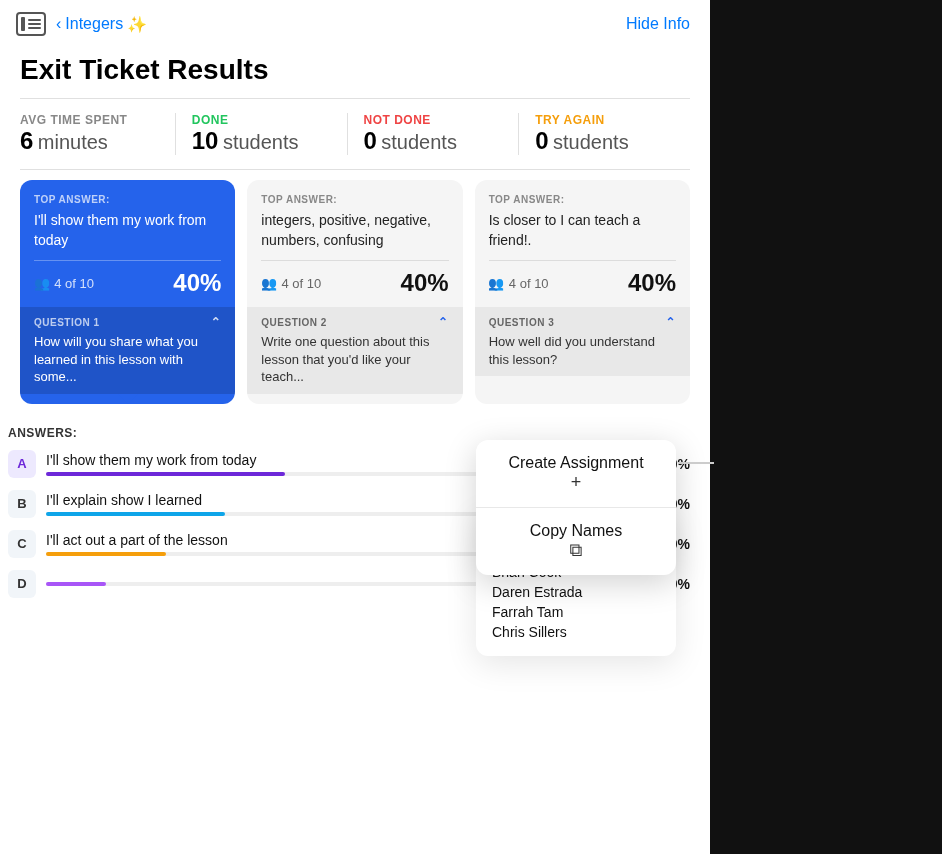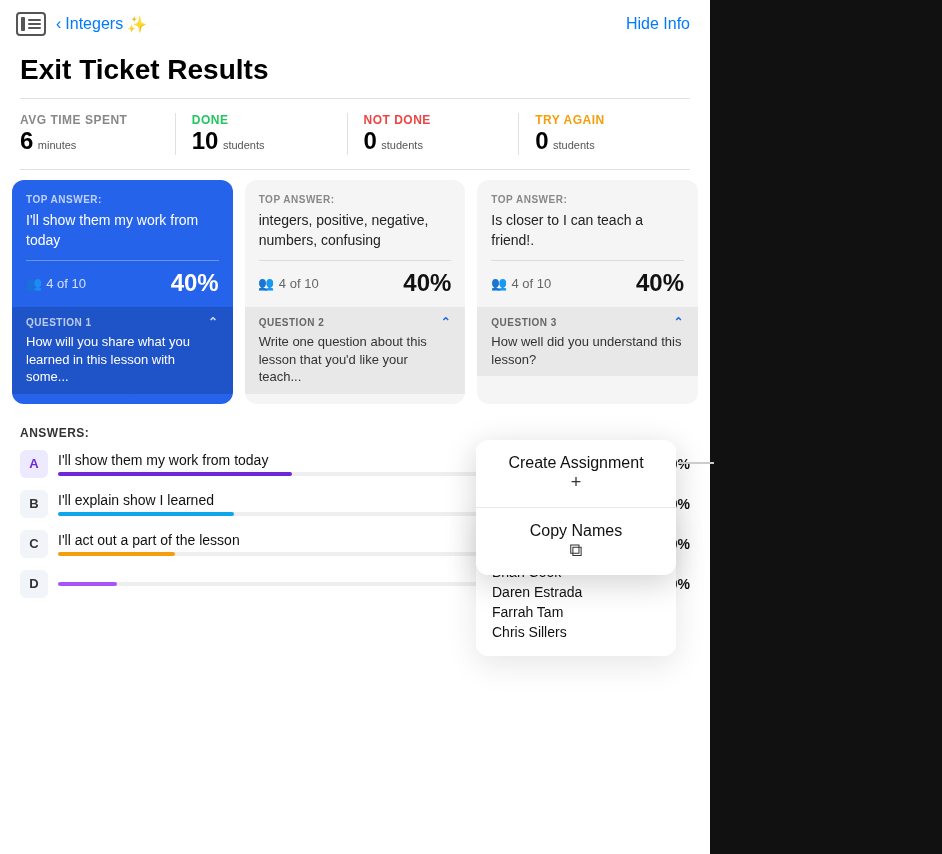--- a/index.html
+++ b/index.html
@@ -82,24 +82,24 @@
     .stat-label {
       font-size: 12px; font-weight: 600; color: #888;
       letter-spacing: 0.5px; text-transform: uppercase;
     }
     .stat-label.done { color: #22c55e; }
     .stat-label.not-done { color: #ef4444; }
     .stat-label.try-again { color: #f59e0b; }
     .stat-value {
       font-size: 24px; font-weight: 700; color: #000;
     }
-    .stat-unit { font-size: 11px; font-weight: 400; color: #555; }
+    .stat-unit { font-size: 20px; font-weight: 400; color: #555; }
     .questions-row {
       display: flex; gap: 12px;
-      padding: 10px 12px;
+      padding: 10px 20px;
       overflow: hidden;
     }
     .question-card {
       flex: 1;
       border-radius: 12px;
       overflow: hidden;
       background: #f5f5f5;
       min-width: 0;
     }
     .question-card.active {
@@ -152,21 +152,21 @@
     .chevron-up { font-size: 12px; color: #2563eb; }
     .question-card.active .chevron-up { color: rgba(255,255,255,0.8); }
     .tooltip-arrow {
       width: 0; height: 0;
       border-left: 10px solid transparent;
       border-right: 10px solid transparent;
       border-top: 10px solid #2563eb;
       margin: 0 auto;
     }
     .answers-section {
-      padding: 12px 20px 10px 20px;
+      padding: 12px 20px 10px 8px;
     }
     .answers-label {
       font-size: 12px; font-weight: 700; color: #333;
       letter-spacing: 0.5px; text-transform: uppercase;
       margin-bottom: 10px;
     }
     .answer-row {
       display: flex; align-items: center; gap: 10px;
       margin-bottom: 12px;
     }

